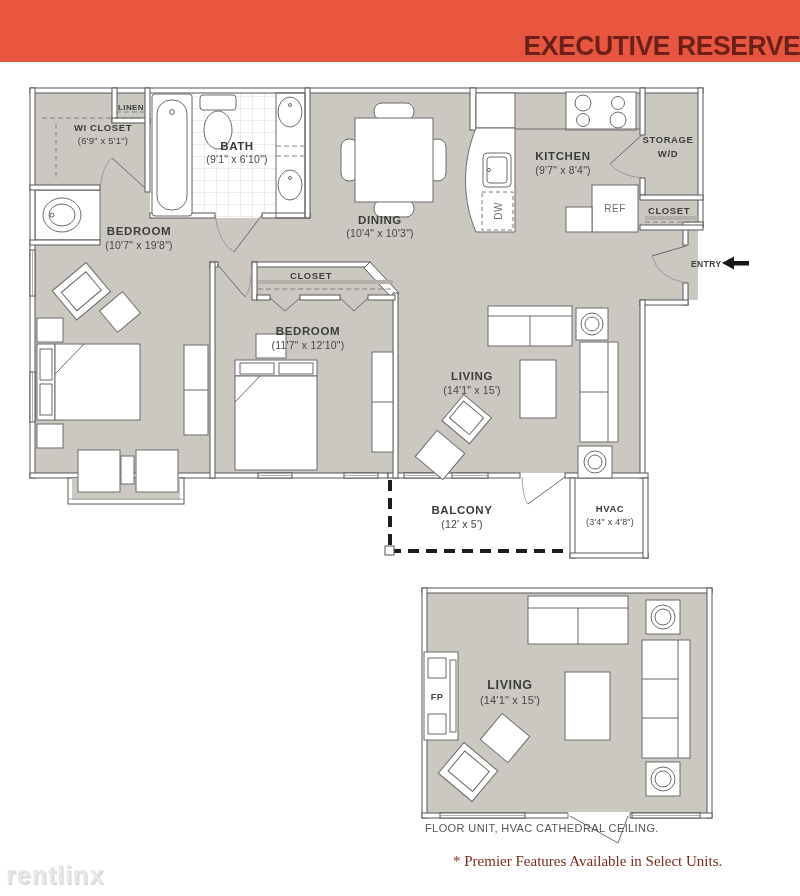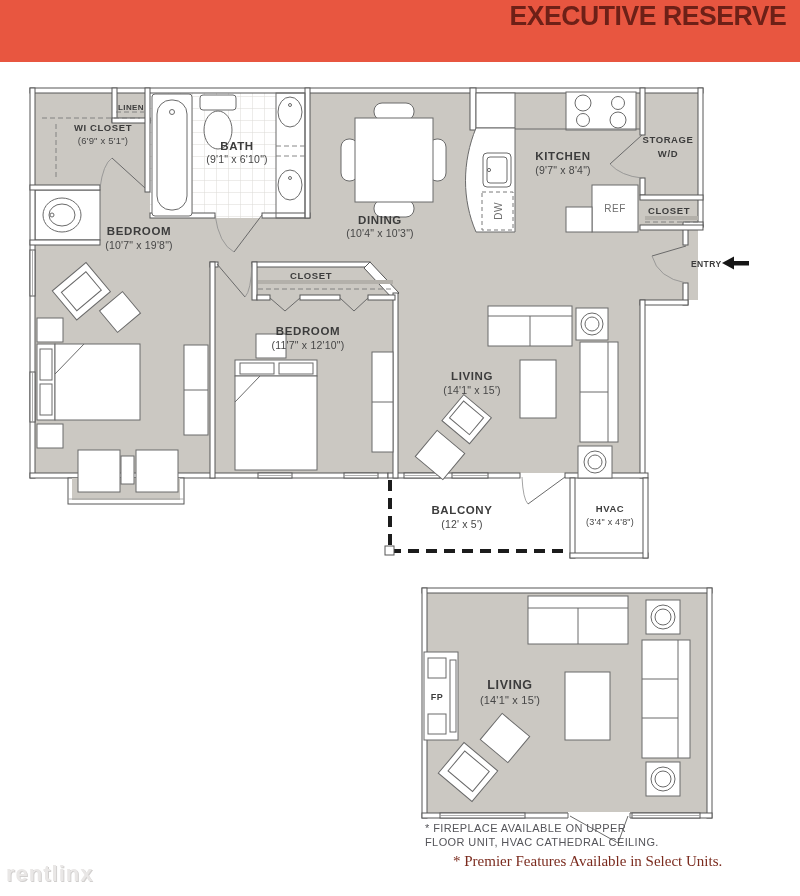--- a/index.html
+++ b/index.html
@@ -2,22 +2,22 @@
 <html><head>
 <meta charset="utf-8">
 <style>
   html,body{margin:0;padding:0}
   body{
     width:800px;height:896px;position:relative;background:#fff;
     font-family:"Liberation Sans",sans-serif;overflow:hidden;
   }
   .header{
     position:absolute;top:0;left:0;width:800px;height:62px;background:#e85640;
-    display:flex;align-items:flex-start;justify-content:flex-end;
-    padding-right:14px;box-sizing:border-box;z-index:5;
+    display:flex;align-items:flex-end;justify-content:flex-end;
+    box-sizing:border-box;z-index:5;
   }
   .header .title{
     font-size:28px;font-weight:bold;color:#6d2017;letter-spacing:-0.5px;
     transform:scaleX(.95);transform-origin:right center;white-space:nowrap;
   }
   svg.plan{position:absolute;top:0;left:0}
   
   .floor{fill:#cbc8c2;stroke:none}
   .wall{fill:#ffffff;stroke:#565656;stroke-width:1}
   .furn{fill:#ffffff;stroke:#6a6a6a;stroke-width:1}
@@ -41,21 +41,21 @@
   .fn1{
     position:absolute;left:425px;top:821px;font-size:11px;color:#55555a;
     letter-spacing:.4px;line-height:14px;z-index:4;
   }
   .premier-note{
     position:absolute;left:417px;top:853px;width:380px;
     font-family:Liberation Serif, serif;font-size:15px;color:#7b2b1e;
     z-index:4;white-space:nowrap;margin-left:36px;
   }
   .watermark{
-    position:absolute;left:6px;top:861px;font-size:22px;font-weight:bold;
+    position:absolute;left:6px;top:861px;font-size:25px;font-weight:bold;
     color:#e9e7e6;text-shadow:1px 1px 0 #d2d0cf;letter-spacing:1px;z-index:4;
   }
 </style>
 </head>
 <body>
 
 <div class="header">
   <div class="title">EXECUTIVE RESERVE</div>
 </div>
 
@@ -367,19 +367,18 @@
           <rect class="furn" x="487" y="721" width="36" height="34"></rect>
         </g>
     </g>
 
     <text class="rname" style="font-size:12.5px" x="510" y="689">LIVING</text>
     <text class="rdims" style="font-size:11px" x="510" y="704">(14'1" x 15')</text>
   </g>
 </svg>
 
 <div class="fn1">
-  <div>* FIREPLACE AVAILABLE ON UPPER</div>
   <div>FLOOR UNIT, HVAC CATHEDRAL CEILING.</div>
 </div>
 
 <div class="premier-note">* Premier Features Available in Select Units.</div>
 
 <div class="watermark">rentlinx</div>
 
 </body></html>

